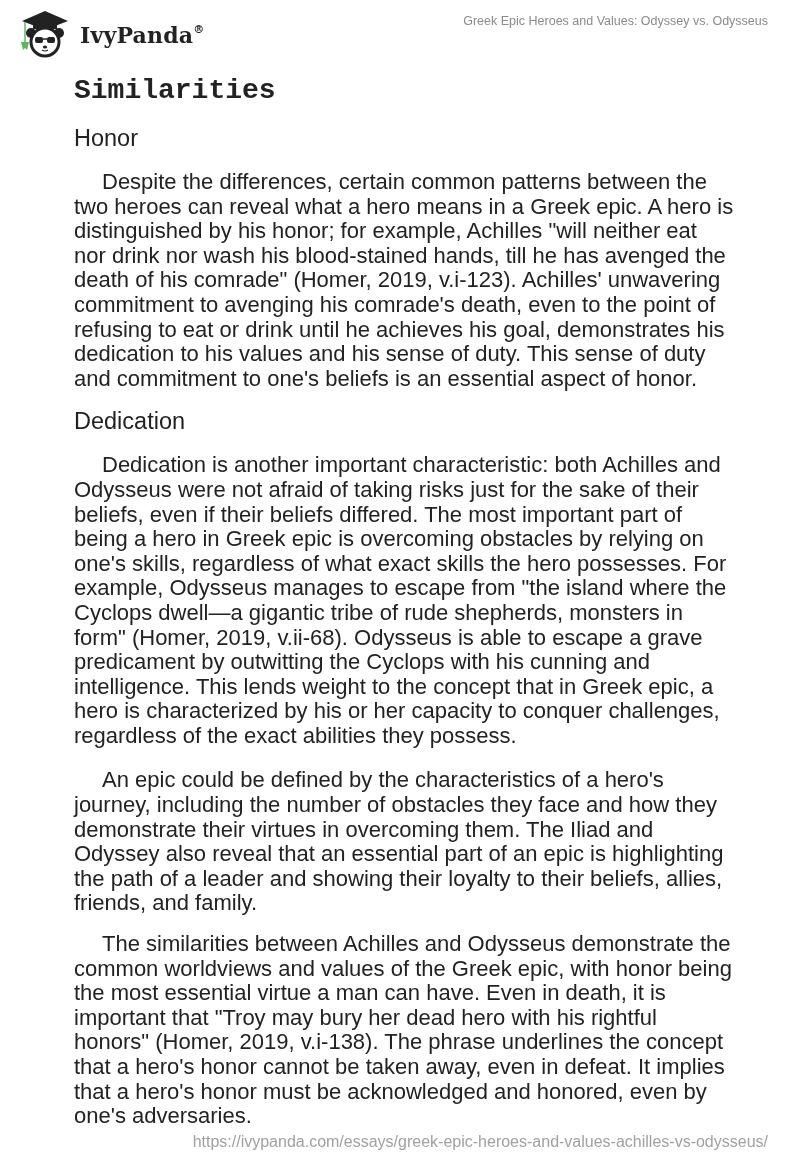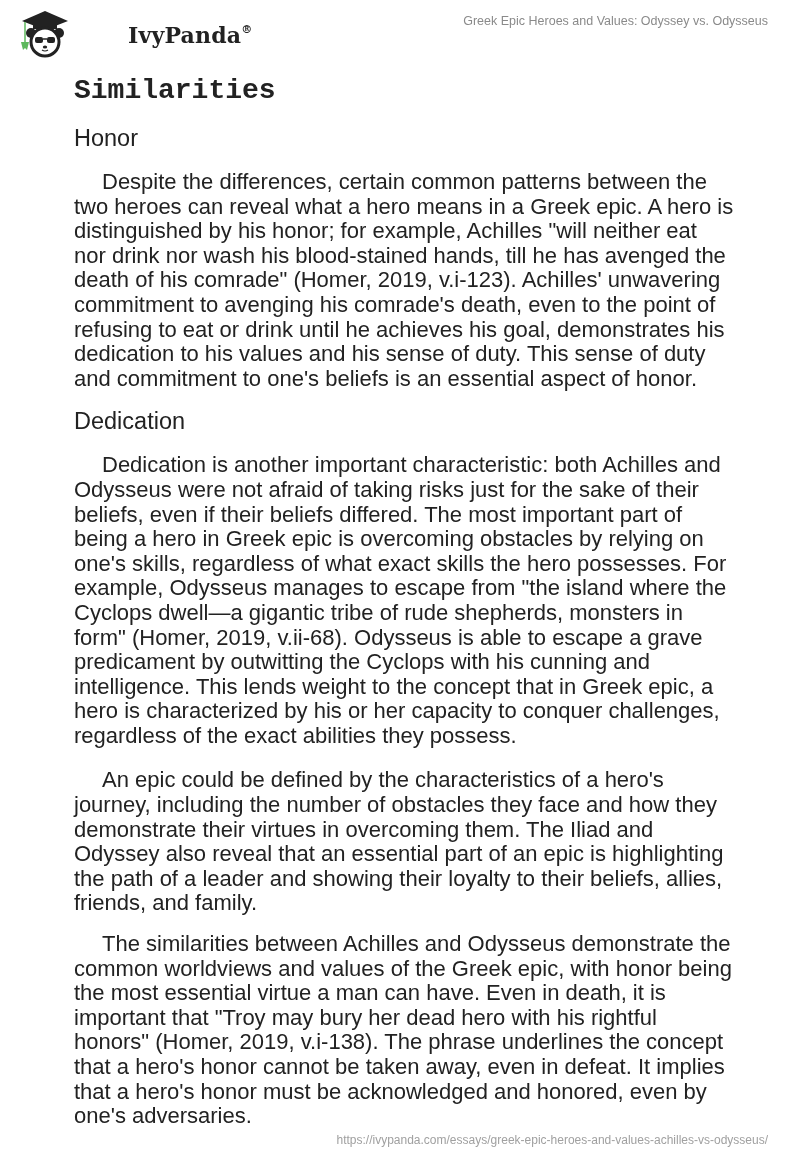--- a/index.html
+++ b/index.html
@@ -13,21 +13,21 @@
       color: #222222;
     }
     .header {
       position: absolute;
       left: 0; top: 0;
       width: 800px; height: 60px;
     }
     .logo {
       position: absolute;
       left: 16px; top: 8px;
-      display: flex; align-items: center; gap: 48px;
+      display: flex; align-items: center;
     }
     .logo-mark { width: 58px; height: 50px; }
     .logo-text {
       font-family: "DejaVu Serif", serif;
       font-weight: bold;
       font-size: 22px;
       color: #222;
       margin-left: 6px;
       margin-top: 4px;
       letter-spacing: 0.2px;
@@ -63,21 +63,21 @@
     p {
       font-size: 22px;
       line-height: 24.6px;
       margin: 0;
       text-indent: 28px;
       color: #222;
     }
     .footer-url {
       position: absolute;
       right: 32px; top: 1133px;
-      font-size: 12px;
+      font-size: 16px;
       color: #a0a0a0;
     }
   </style>
 </head>
 <body>
 
 <div class="header">
   <div class="logo">
     <svg class="logo-mark" viewBox="0 0 58 50">
 

